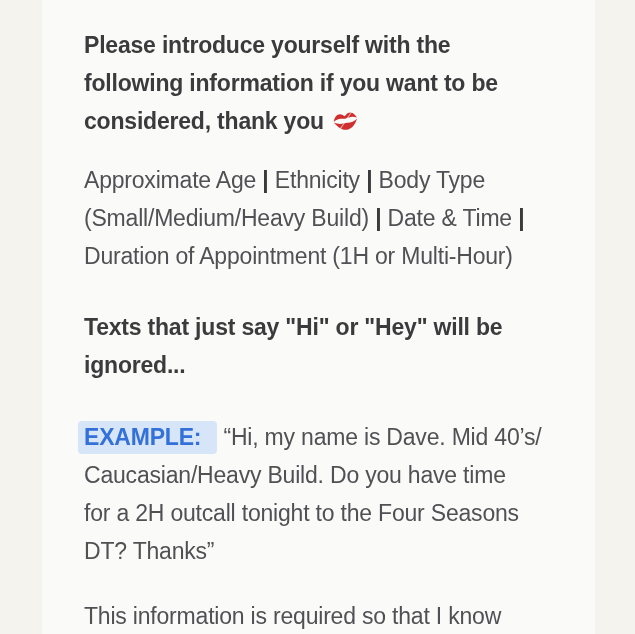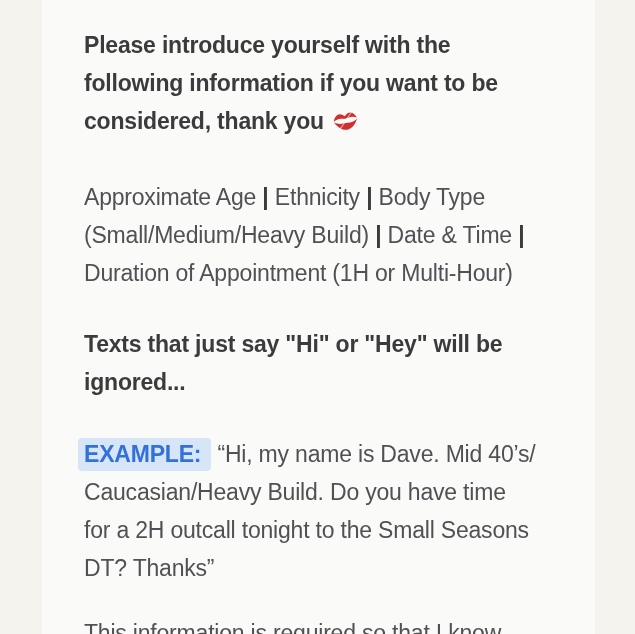--- a/index.html
+++ b/index.html
@@ -32,42 +32,42 @@
     margin: 0;
   }
   .heading {
     font-weight: bold;
     color: #3b3b3d;
   }
   .bodytext {
     color: #515155;
   }
   .info-format {
-    margin-top: 33px;
+    margin-top: 16px;
   }
   .t-line {
     white-space: pre;
   }
   .sep-bold {
     font-weight: bold;
     color: #3b3b3d;
   }
   .warning {
     margin-top: 33px;
     font-weight: bold;
     color: #3b3b3d;
   }
   .example {
     margin-top: 34px;
   }
   .example-label {
     background: #d6e5f8;
     color: #3371d8;
     font-weight: bold;
-    padding: 3px 10px 4px 6px;
+    padding: 3px 16px 4px 6px;
     border-radius: 4px;
     margin-left: -6px;
   }
   .underlined {
     text-decoration-color: #9a9a9a;
     text-underline-offset: 4px;
   }
   .footer {
     margin-top: 27px;
   }
@@ -92,18 +92,18 @@
         </g>
       </svg></span></p>
 
   <div class="para bodytext info-format"><div class="t-line"><span>Approximate Age </span><span class="sep-bold">|</span><span> Ethnicity </span><span class="sep-bold">|</span><span> Body Type</span></div><div class="t-line"><span>(Small/Medium/Heavy Build) </span><span class="sep-bold">|</span><span> Date &amp; Time </span><span class="sep-bold">|</span></div><div class="t-line"><span>Duration of Appointment (1H or Multi-Hour)</span></div></div>
 
   <p class="para warning">Texts that just say "Hi" or "Hey" will be
 ignored...</p>
 
   <p class="para bodytext example"><span class="example-label">EXAMPLE:</span><span> “Hi, my name is Dave. Mid 40’s/
 Caucasian/Heavy Build. Do you have time
-for a </span><span class="underlined">2H</span><span> outcall tonight to the Small Seasons
+for a </span><span class="underlined">2H</span><span> outcall tonight to the Four Seasons
 DT? Thanks”</span></p>
 
   <p class="para bodytext footer">This information is required so that I know</p>
 
 </div>
 
 </body></html>

